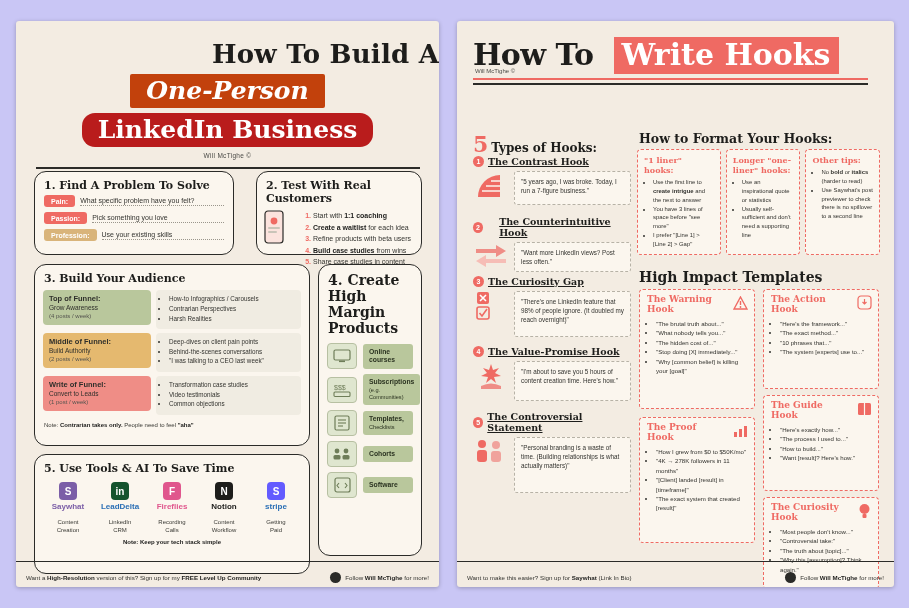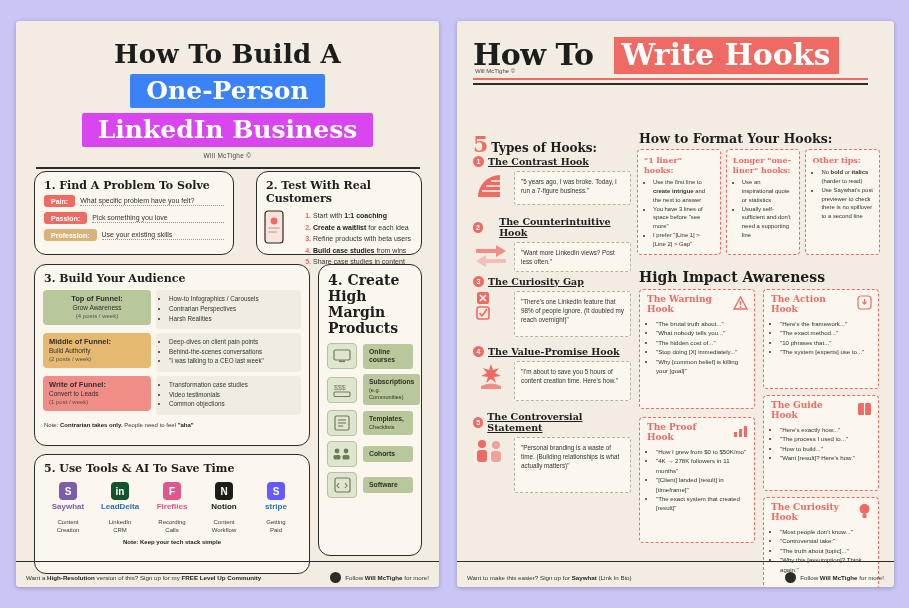--- a/index.html
+++ b/index.html
@@ -23,33 +23,34 @@
   #sheet-right { left: 457px; top: 21px; width: 437px; height: 566px; }
 
   
   .l-title-wrap { text-align: center; padding-top: 18px; }
   .l-title1 {
     font-family: "DejaVu Serif", serif;
     font-weight: bold;
     font-size: 26px;
     color: #1d1d1b;
     letter-spacing: .2px;
+    text-align: right;
   }
   .band {
     display: inline-block;
     padding: 2px 16px 3px;
     margin-top: 5px;
     font-family: "DejaVu Serif", serif;
     font-weight: bold;
     font-size: 25px;
     color: #fff;
     border-radius: 2px;
   }
-  .band.red { background: #3b82f6; }
-  .band.green { background: #d946ef; }
+  .band.red { background: #c2410c; font-style: italic; }
+  .band.green { background: #b91c1c; border-radius: 13px; }
   .byline {
     font-size: 6.5px; color: #4a4a46; margin-top: 5px; letter-spacing: .3px;
   }
   .l-sep { width: 384px; height: 2px; background: #2b2b28; margin: 8px auto 0; }
 
   .card {
     position: absolute;
     background: #fbf6ee;
     border: 1.3px solid #2b2b28;
     border-radius: 12px;
@@ -78,21 +79,21 @@
 
   .olist { margin: 0; padding: 2px 9px 0 22px; font-size: 7px; color: #33332f; line-height: 1.65; }
   .olist li::marker { font-weight: bold; color: #ef6a63; }
   .olist b { color: #1d1d1b; }
 
   .funnel-box {
     border-radius: 4px; padding: 4px 6px; margin: 0 0 4px 0;
     font-size: 6.5px; color: #2f2f2b; line-height: 1.3;
   }
   .funnel-box .ft { font-weight: bold; font-size: 7.5px; display: block; }
-  .f-top { background: #b9c79c; text-align: center; }
+  .f-top { background: #b9c79c; }
   .f-mid { background: #e5b96f; }
   .f-bot { background: #ef8d86; }
   .funnel-sub { font-size: 6px; color: #55544f; }
 
   .bullets { margin: 0; padding: 4px 6px 4px 13px; font-size: 6.3px; color: #33332f; line-height: 1.55; }
   .note { font-size: 6px; color: #3a3a35; padding: 3px 9px 0; }
   .note b { color: #1d1d1b; }
 
   .prod-row { display: flex; align-items: center; margin: 0 8px 5px; }
   .prod-ico {
@@ -484,21 +485,21 @@
         </div>
         <div class="fmt-col" style="width: 32%; height: 106px;">
           <div class="fmt-h">Other tips:</div>
           <ul>
             <li>No <b>bold</b> or <b>italics</b> (harder to read)</li>
             <li>Use Saywhat's post previewer to check there is no spillover to a second line</li>
           </ul>
         </div>
       </div>
 
-    <div class="sec-head" style="position:absolute; left:182px; top:248px; font-size:14px;">High Impact Awareness</div>
+    <div class="sec-head" style="position:absolute; left:182px; top:248px; font-size:14px;">High Impact Templates</div>
 
     <div id="tmpl-wrap">
         <div class="tmpl" style="left: 182px; top: 268px; width: 116px; height: 120px;">
           <div class="tmpl-ico">
             <svg width="15" height="14">
               <path d="M7.5 1 L14 13 L1 13 Z" fill="none" stroke="#ef6a63" stroke-width="1.4"></path>
               <line x1="7.5" y1="5" x2="7.5" y2="9" stroke="#ef6a63" stroke-width="1.4"></line>
               <circle cx="7.5" cy="11" r=".9" fill="#ef6a63"></circle>
             </svg>
           </div>

